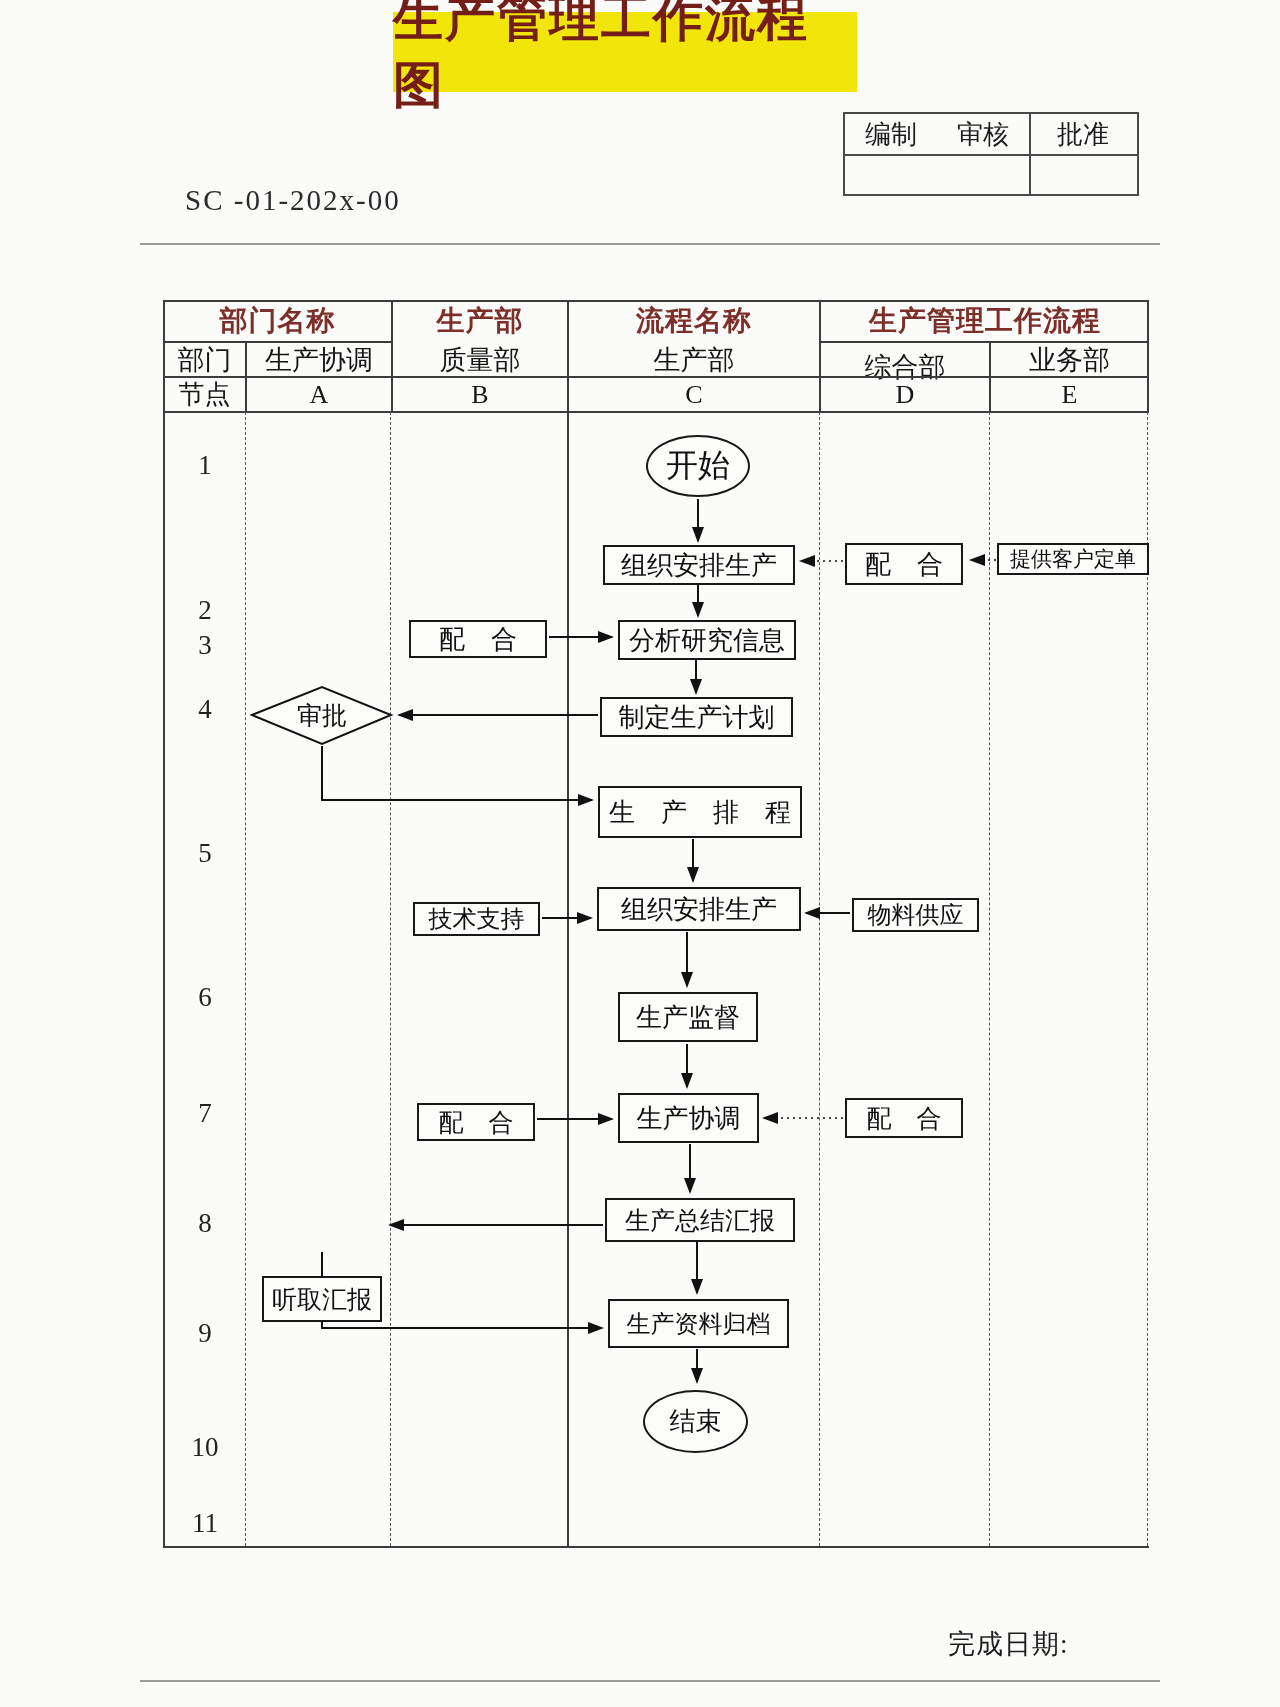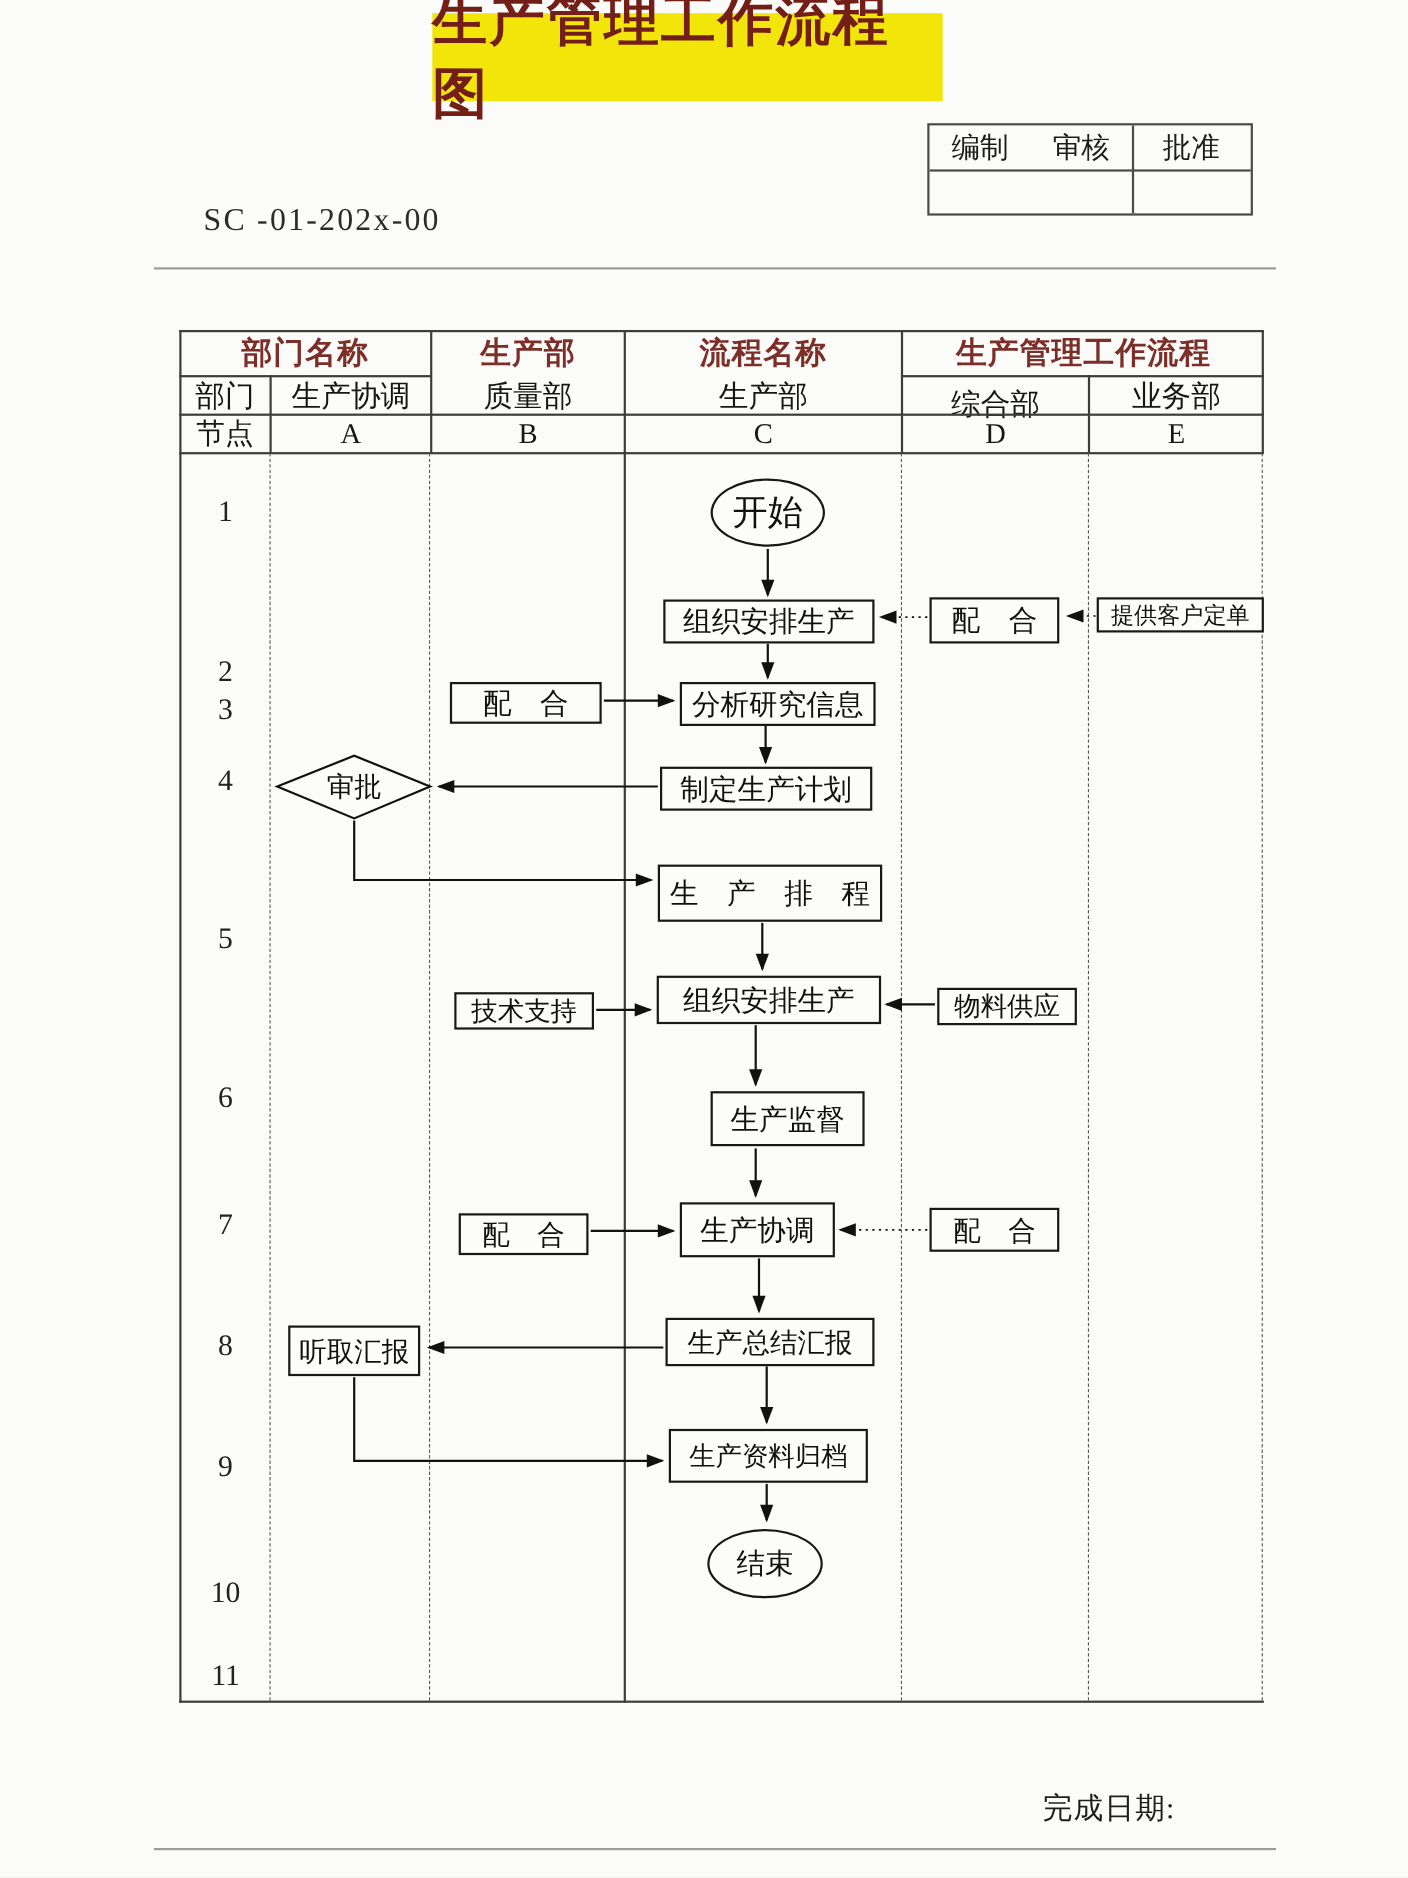--- a/index.html
+++ b/index.html
@@ -149,24 +149,24 @@
   <div class="abs cell box" style="left:845px;top:543px;width:118px;height:42px;font-size:26px;">配　合</div>
   <div class="abs cell box" style="left:997px;top:543px;width:152px;height:32px;font-size:21px;">提供客户定单</div>
   <div class="abs cell box" style="left:409px;top:620px;width:138px;height:38px;font-size:26px;">配　合</div>
   <div class="abs cell box" style="left:618px;top:620px;width:178px;height:40px;font-size:26px;">分析研究信息</div>
   <div class="abs cell box" style="left:600px;top:697px;width:193px;height:40px;font-size:26px;">制定生产计划</div>
   <div class="abs cell diamond-label" style="left:272px;top:702px;width:100px;height:26px;">审批</div>
   <div class="abs cell box" style="left:598px;top:786px;width:204px;height:52px;font-size:26px;">生　产　排　程</div>
   <div class="abs cell box" style="left:413px;top:902px;width:127px;height:34px;font-size:24px;">技术支持</div>
   <div class="abs cell box" style="left:597px;top:887px;width:204px;height:44px;font-size:26px;">组织安排生产</div>
   <div class="abs cell box" style="left:852px;top:898px;width:127px;height:34px;font-size:24px;">物料供应</div>
-  <div class="abs cell box" style="left:618px;top:992px;width:140px;height:50px;font-size:26px;margin-left:28px;">生产监督</div>
+  <div class="abs cell box" style="left:618px;top:992px;width:140px;height:50px;font-size:26px;">生产监督</div>
   <div class="abs cell box" style="left:618px;top:1093px;width:141px;height:50px;font-size:26px;">生产协调</div>
   <div class="abs cell box" style="left:417px;top:1103px;width:118px;height:38px;font-size:25px;">配　合</div>
   <div class="abs cell box" style="left:845px;top:1098px;width:118px;height:40px;font-size:25px;">配　合</div>
   <div class="abs cell box" style="left:605px;top:1198px;width:190px;height:44px;font-size:25px;">生产总结汇报</div>
-  <div class="abs cell box" style="left:262px;top:1205px;width:120px;height:46px;font-size:25px;">听取汇报</div>
+  <div class="abs cell box" style="left:262px;top:1276px;width:120px;height:46px;font-size:25px;">听取汇报</div>
   <div class="abs cell box" style="left:608px;top:1299px;width:181px;height:49px;font-size:24px;">生产资料归档</div>
   <div class="abs cell box oval" style="left:643px;top:1390px;width:105px;height:63px;font-size:26px;">结束</div>
 
   <div class="abs footer-label" style="left:948px;top:1626px;">完成日期:</div>
 
 </div>
 
 </body></html>

